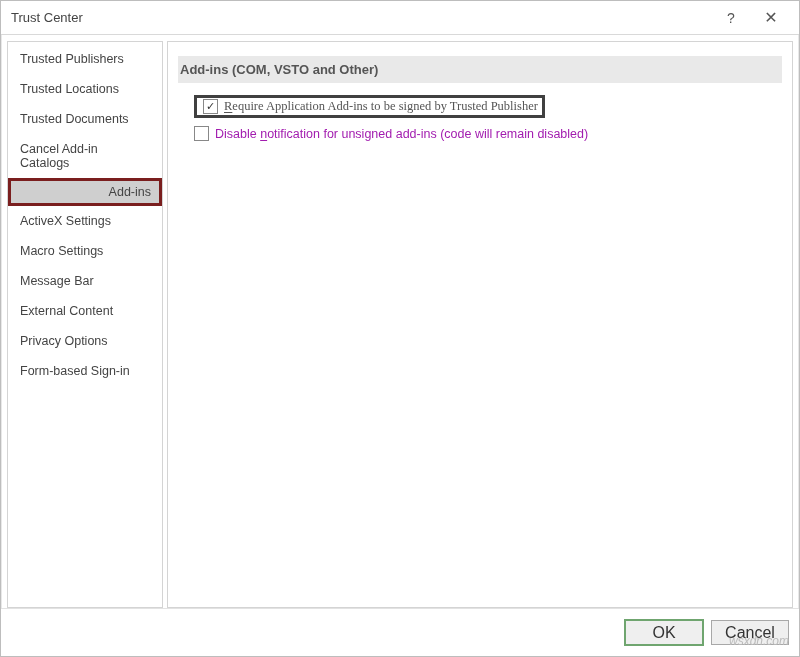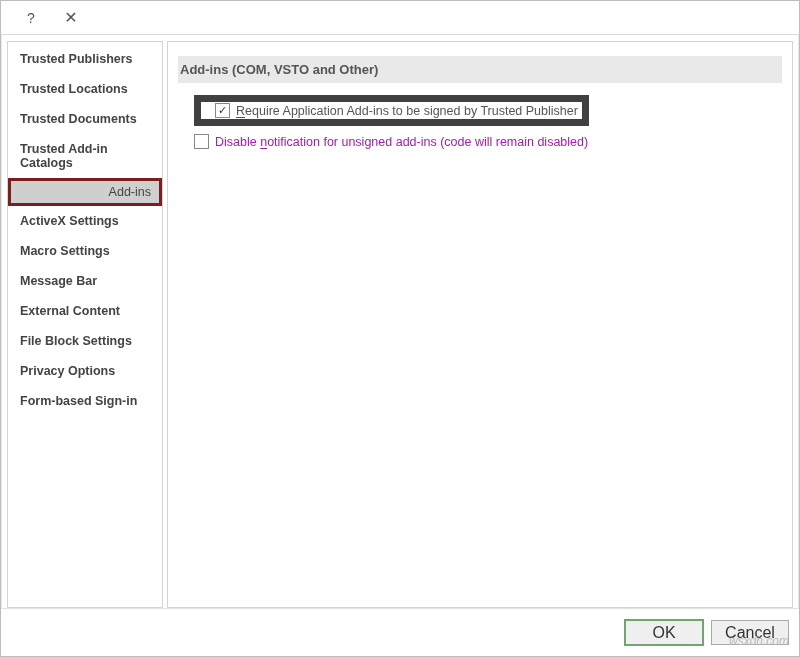--- a/index.html
+++ b/index.html
@@ -58,21 +58,20 @@
     border: 1px solid #d4d4d4;
     background: #fff;
     padding: 2px 0;
     overflow: hidden;
   }
   .sidebar-item {
     padding: 6px 10px;
     color: #444;
     cursor: default;
     border: 2px solid transparent;
-    font-weight: bold;
   }
   .sidebar-item.selected {
     background: #cfcfcf;
     border: 3px solid #7a1e1e;
     padding: 4px 8px;
     font-weight: 400;
     text-align: right;
   }
   .content {
     flex: 1;
@@ -94,23 +93,24 @@
   }
   .option-row {
     display: flex;
     align-items: center;
     gap: 6px;
     margin-bottom: 10px;
     color: #555;
   }
   .option-row.highlighted {
     display: inline-flex;
-    border: 7px solid #404040;
-    padding: 1px 4px 1px 14px;
+    border: 3px solid #404040;
+    padding: 1px 4px 1px 6px;
     margin-bottom: 8px;
+    font-family: Liberation Serif, serif;
   }
   .chk {
     width: 15px;
     height: 15px;
     border: 1px solid #888;
     background: #fff;
     display: inline-flex;
     align-items: center;
     justify-content: center;
     font-size: 11px;
@@ -157,36 +157,36 @@
     color: #bbb;
     pointer-events: none;
     font-style: italic;
   }
 </style>
 </head>
 <body>
 
 <div class="dialog">
   <div class="titlebar">
+    <div class="titlebar-title">Trust Center</div>
     <div class="titlebar-btn help">?</div>
     <div class="titlebar-btn close">✕</div>
   </div>
 
   <div class="body">
     <div class="sidebar">
       <div class="sidebar-item">Trusted Publishers</div>
       <div class="sidebar-item">Trusted Locations</div>
       <div class="sidebar-item">Trusted Documents</div>
-      <div class="sidebar-item">Trusted Add-in Catalogs</div>
+      <div class="sidebar-item">Cancel Add-in Catalogs</div>
       <div class="sidebar-item selected">Add-ins</div>
       <div class="sidebar-item">ActiveX Settings</div>
       <div class="sidebar-item">Macro Settings</div>
       <div class="sidebar-item">Message Bar</div>
       <div class="sidebar-item">External Content</div>
-      <div class="sidebar-item">File Block Settings</div>
       <div class="sidebar-item">Privacy Options</div>
       <div class="sidebar-item">Form-based Sign-in</div>
     </div>
 
     <div class="content">
       <div class="section-header">Add-ins (COM, VSTO and Other)</div>
       <div class="options">
 
         <div class="option-row highlighted">
           <span class="chk checked"></span>

